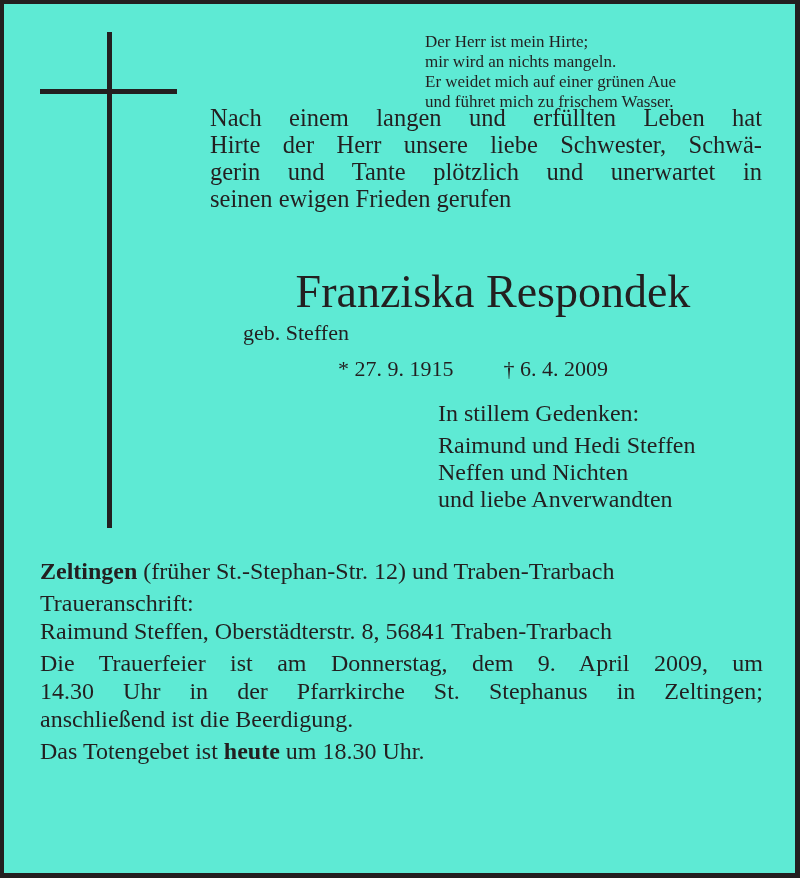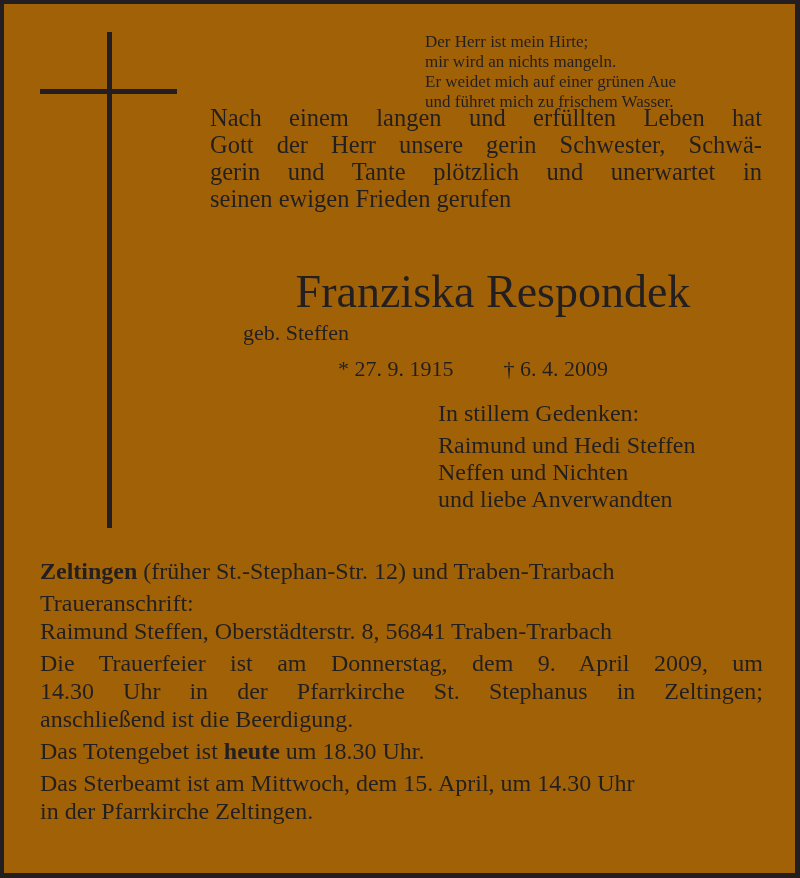--- a/index.html
+++ b/index.html
@@ -1,18 +1,18 @@
 <!DOCTYPE html>
 <html><head>
 <meta charset="utf-8">
 <style>
   html, body { margin: 0; padding: 0; background: #231f20; }
   body { width: 800px; height: 878px; position: relative; overflow: hidden;
          font-family: "Liberation Serif", "DejaVu Serif", serif; color: #231f20; }
-  .sheet { position: absolute; left: 4px; top: 4px; width: 791px; height: 869px; background: #a16207; }
+  .sheet { position: absolute; left: 4px; top: 4px; width: 791px; height: 869px; background: #5eead4; }
   .cross-v { position: absolute; left: 103px; top: 28px; width: 5px; height: 496px; background: #231f20; }
   .cross-h { position: absolute; left: 36px; top: 85px; width: 137px; height: 5px; background: #231f20; }
   .psalm { position: absolute; left: 421px; top: 28px; font-size: 17px; line-height: 20px; }
   .intro { position: absolute; left: 206px; top: 100px; width: 552px; font-size: 24.5px; line-height: 27px;
            text-align: justify; text-align-last: left; }
   .intro div { text-align: justify; text-align-last: justify; }
   .intro div.last { text-align-last: left; }
   .name { position: absolute; left: 229px; top: 262px; width: 520px; text-align: center; font-size: 46px; line-height: 52px; }
   .maiden { position: absolute; left: 229px; top: 316px; width: 520px; font-size: 22px; line-height: 26px; padding-left: 10px; box-sizing: border-box; }
   .dates { position: absolute; left: 334px; top: 352px; font-size: 22px; line-height: 26px; white-space: pre; }
@@ -33,21 +33,21 @@
 
   <div class="psalm">
     <div>Der Herr ist mein Hirte;</div>
     <div>mir wird an nichts mangeln.</div>
     <div>Er weidet mich auf einer grünen Aue</div>
     <div>und führet mich zu frischem Wasser.</div>
   </div>
 
   <div class="intro">
     <div>Nach einem langen und erfüllten Leben hat</div>
-    <div>Gott der Herr unsere gerin Schwester, Schwä-</div>
+    <div>Hirte der Herr unsere liebe Schwester, Schwä-</div>
     <div>gerin und Tante plötzlich und unerwartet in</div>
     <div class="last">seinen ewigen Frieden gerufen</div>
   </div>
 
   <div class="name">Franziska Respondek</div>
   <div class="maiden">geb. Steffen</div>
   <div class="dates"><span>* 27. 9. 1915</span><span class="gap"></span><span>† 6. 4. 2009</span></div>
 
   <div class="mourners">
     <div class="head">In stillem Gedenken:</div>
@@ -61,18 +61,14 @@
     <div class="p">
       <div>Traueranschrift:</div>
       <div>Raimund Steffen, Oberstädterstr. 8, 56841 Traben-Trarbach</div>
     </div>
     <div class="p">
       <div class="j">Die Trauerfeier ist am Donnerstag, dem 9. April 2009, um</div>
       <div class="j">14.30 Uhr in der Pfarrkirche St. Stephanus in Zeltingen;</div>
       <div>anschließend ist die Beerdigung.</div>
     </div>
     <div class="p"><span>Das Totengebet ist </span><b>heute</b><span> um 18.30 Uhr.</span></div>
-    <div class="p">
-      <div>Das Sterbeamt ist am Mittwoch, dem 15. April, um 14.30 Uhr</div>
-      <div>in der Pfarrkirche Zeltingen.</div>
-    </div>
   </div>
 </div>
 
 </body></html>

